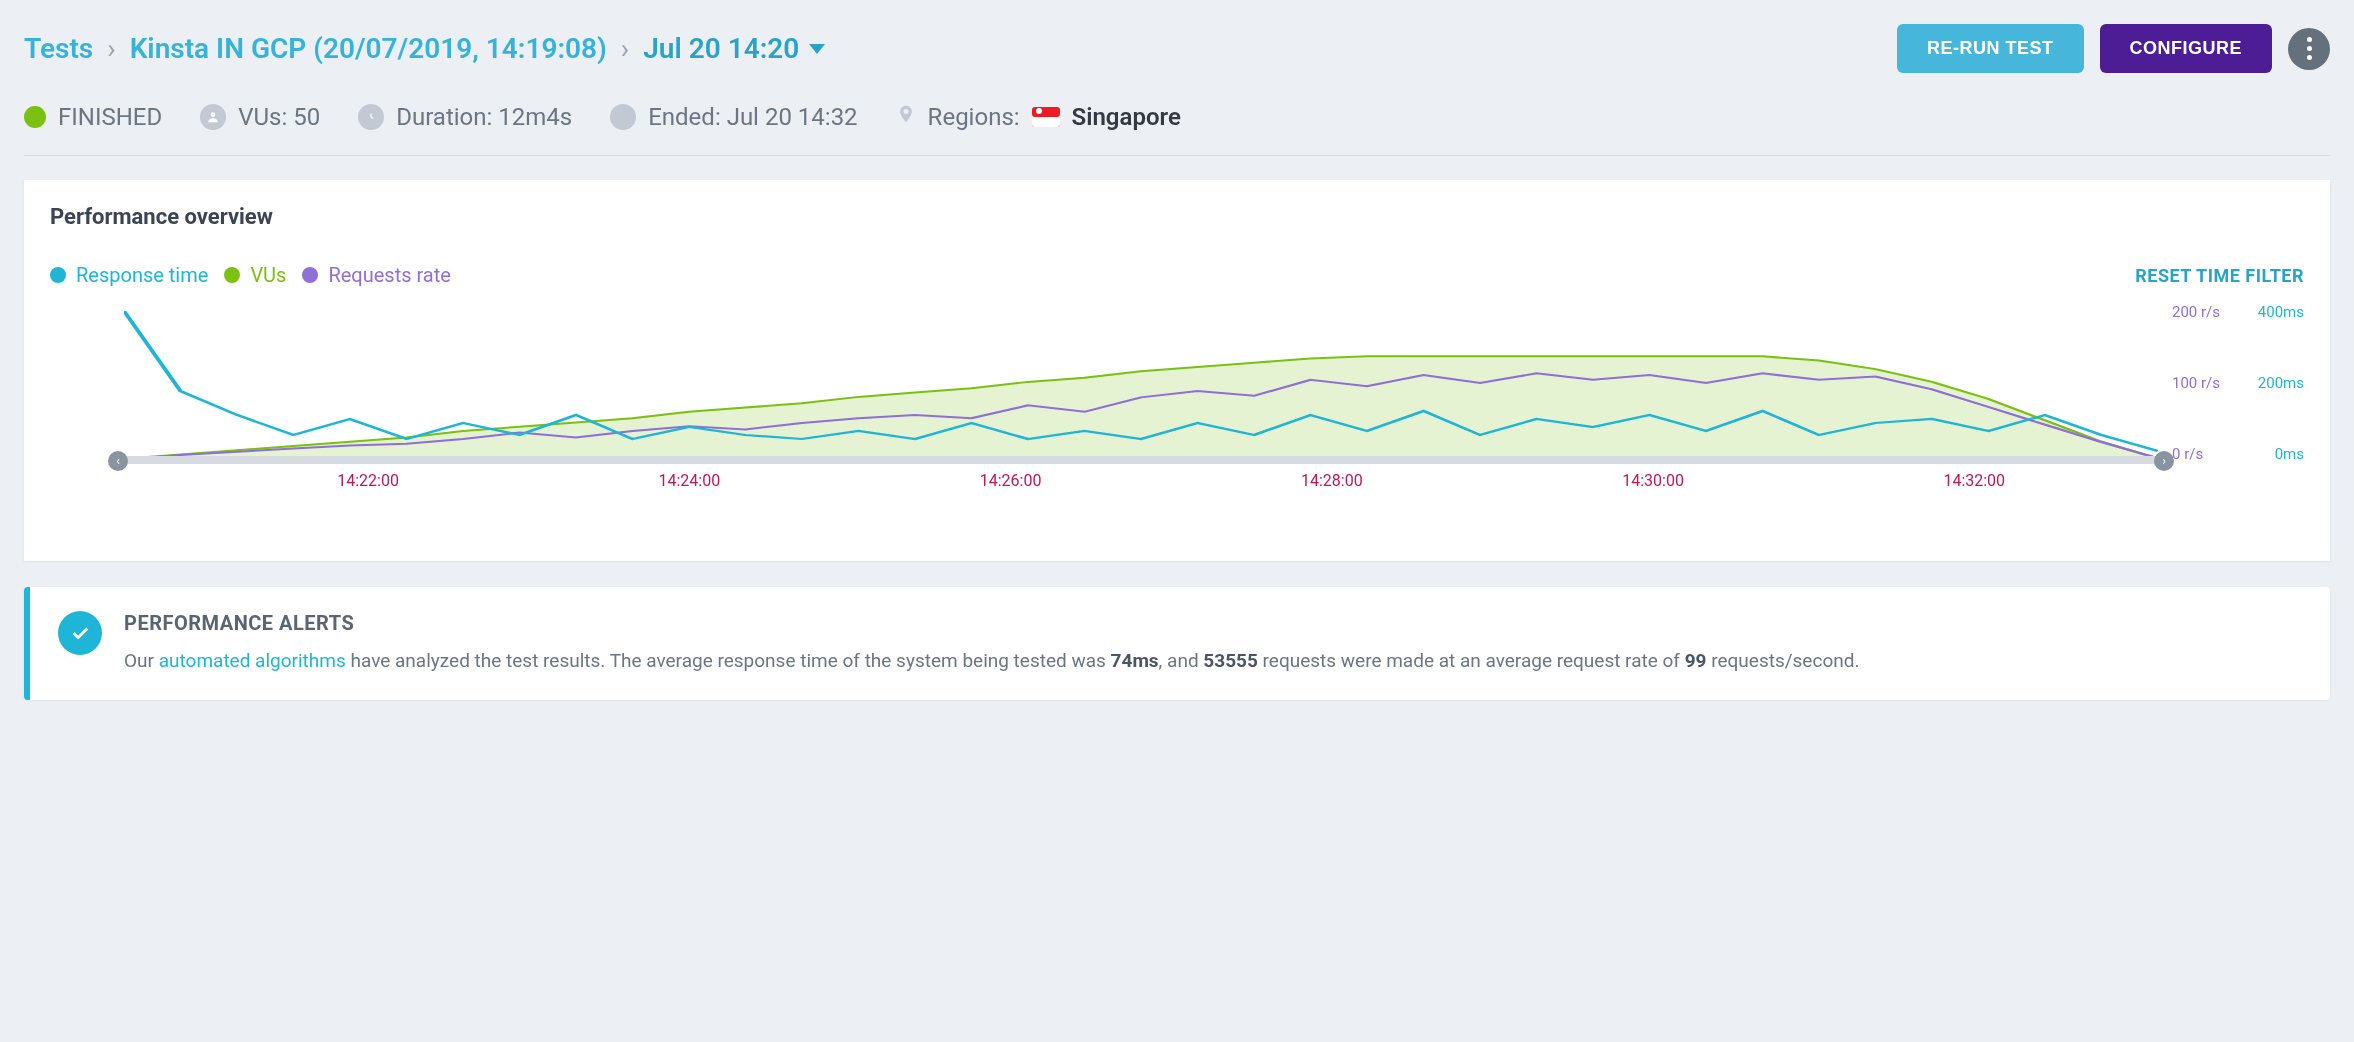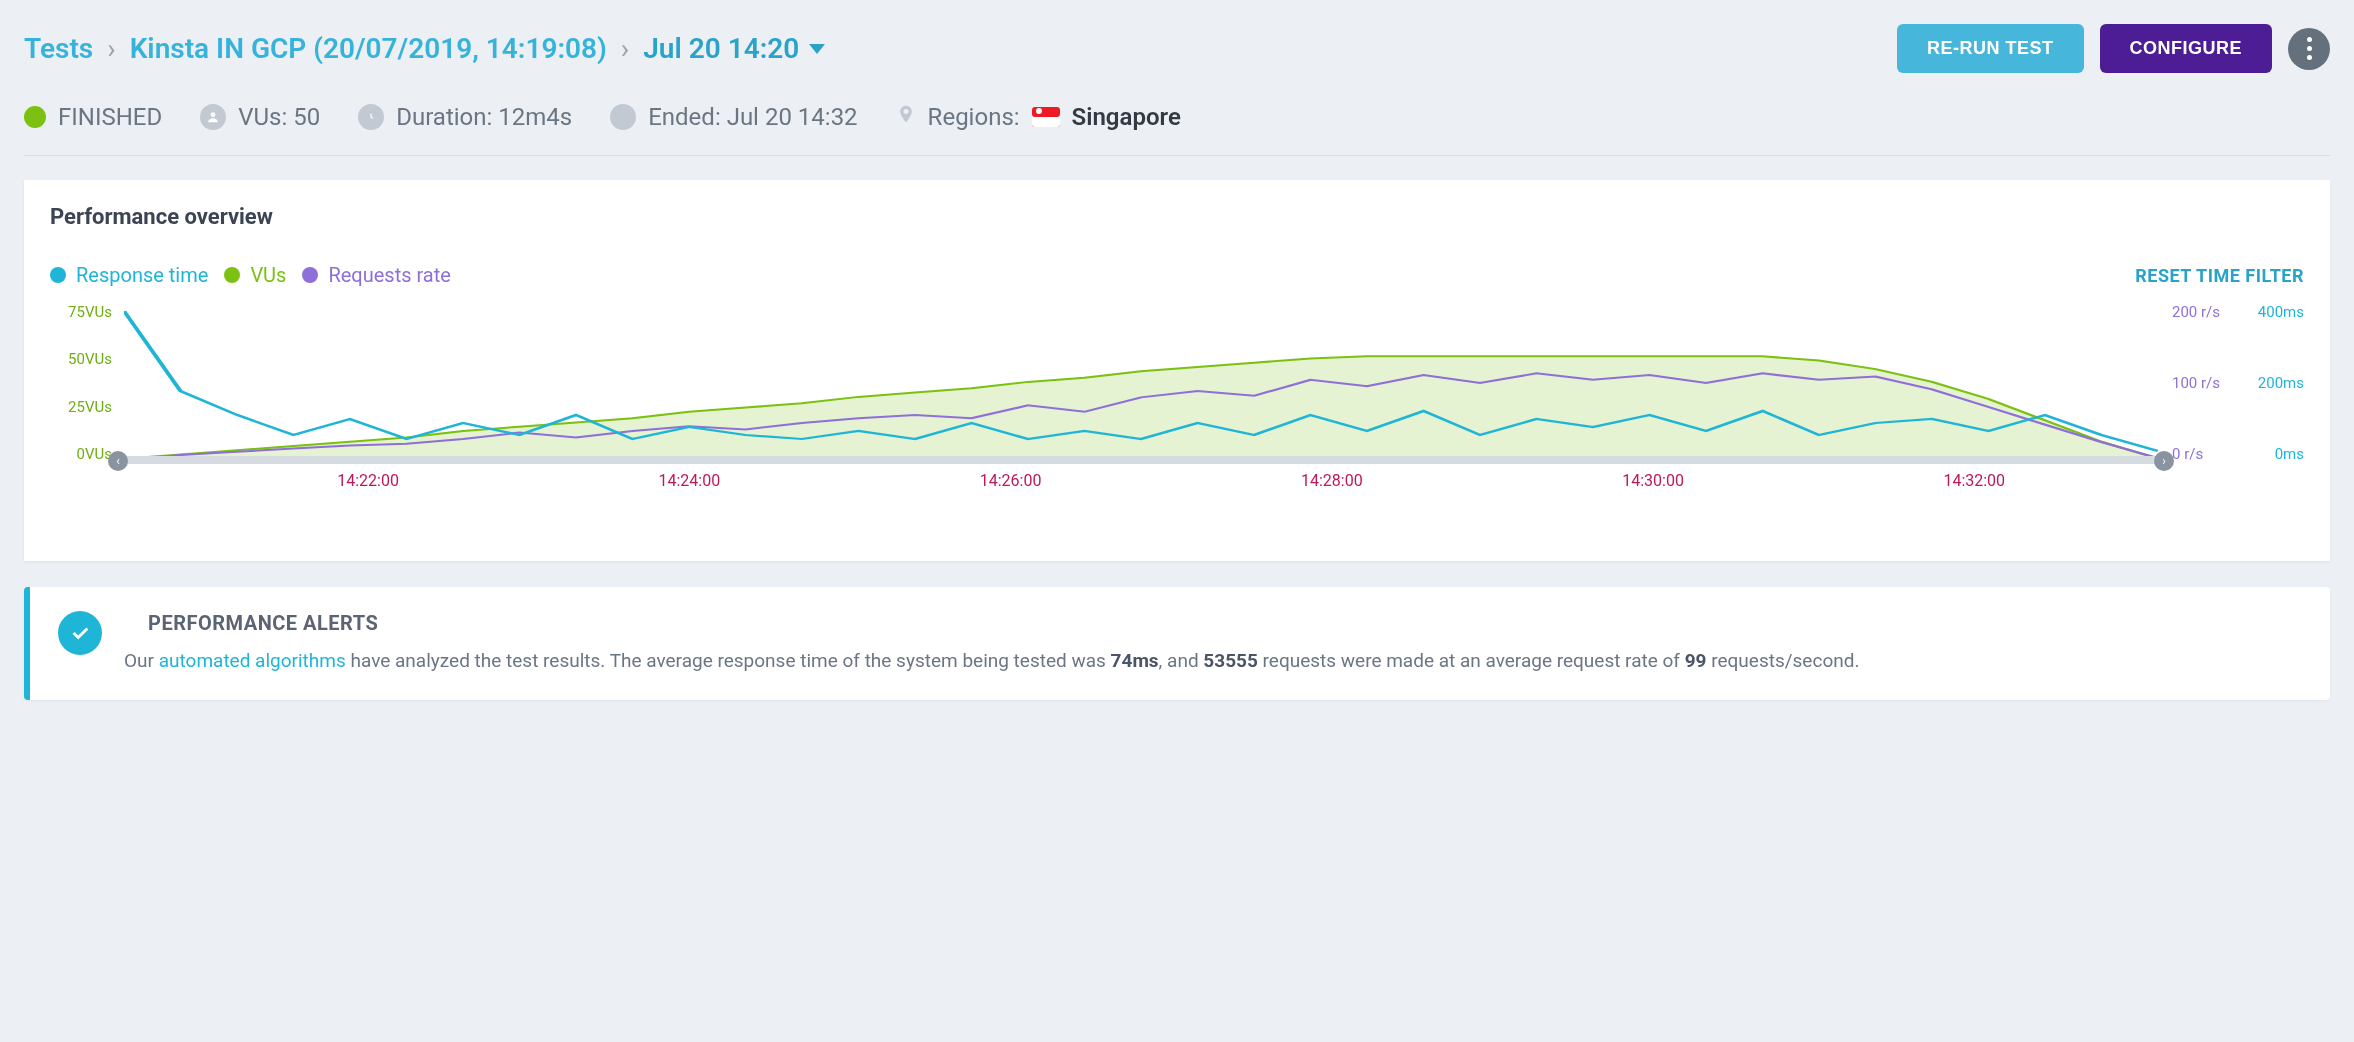--- a/index.html
+++ b/index.html
@@ -126,21 +126,21 @@
   .alerts {
     margin-top: 26px; background: #fff; border-left: 6px solid #1fb5d6;
     border-radius: 4px; padding: 24px 28px; display: flex; gap: 22px; align-items: flex-start;
     box-shadow: 0 1px 3px rgba(0,0,0,.05);
   }
   .check-badge {
     width: 44px; height: 44px; border-radius: 50%; background: #1fb5d6; flex: 0 0 44px;
     display: flex; align-items: center; justify-content: center;
   }
   .check-badge svg { stroke: #fff; stroke-width: 3; fill: none; }
-  .alerts h3 { font-size: 20px; letter-spacing: .5px; color: #5a6472; font-weight: 700; margin-bottom: 10px; margin-left: 24px; }
+  .alerts h3 { font-size: 20px; letter-spacing: .5px; color: #5a6472; font-weight: 700; margin-bottom: 10px; }
   .alerts p { font-size: 19px; color: #6b7684; line-height: 1.65; }
   .alerts p a { color: #1fb5d6; text-decoration: none; }
   .alerts p b { color: #4a5568; font-weight: 700; }
 </style>
 </head>
 <body>
 
 <div class="page">
 
   <div class="topbar">
@@ -219,26 +219,20 @@
           </span>
         <span class="lg lg-rr">
             <span class="sw"></span>
             <span class="lbl">Requests rate</span>
           </span>
       </div>
       <span class="reset-link">RESET TIME FILTER</span>
     </div>
 
     <div class="chart-wrap">
-      <div class="yaxis-left">
-        <span>75VUs</span>
-        <span>50VUs</span>
-        <span>25VUs</span>
-        <span>0VUs</span>
-      </div>
       <div class="yaxis-right1">
         <span>200 r/s</span>
         <span>100 r/s</span>
         <span>0 r/s</span>
       </div>
       <div class="yaxis-right2">
         <span>400ms</span>
         <span>200ms</span>
         <span>0ms</span>
       </div>

